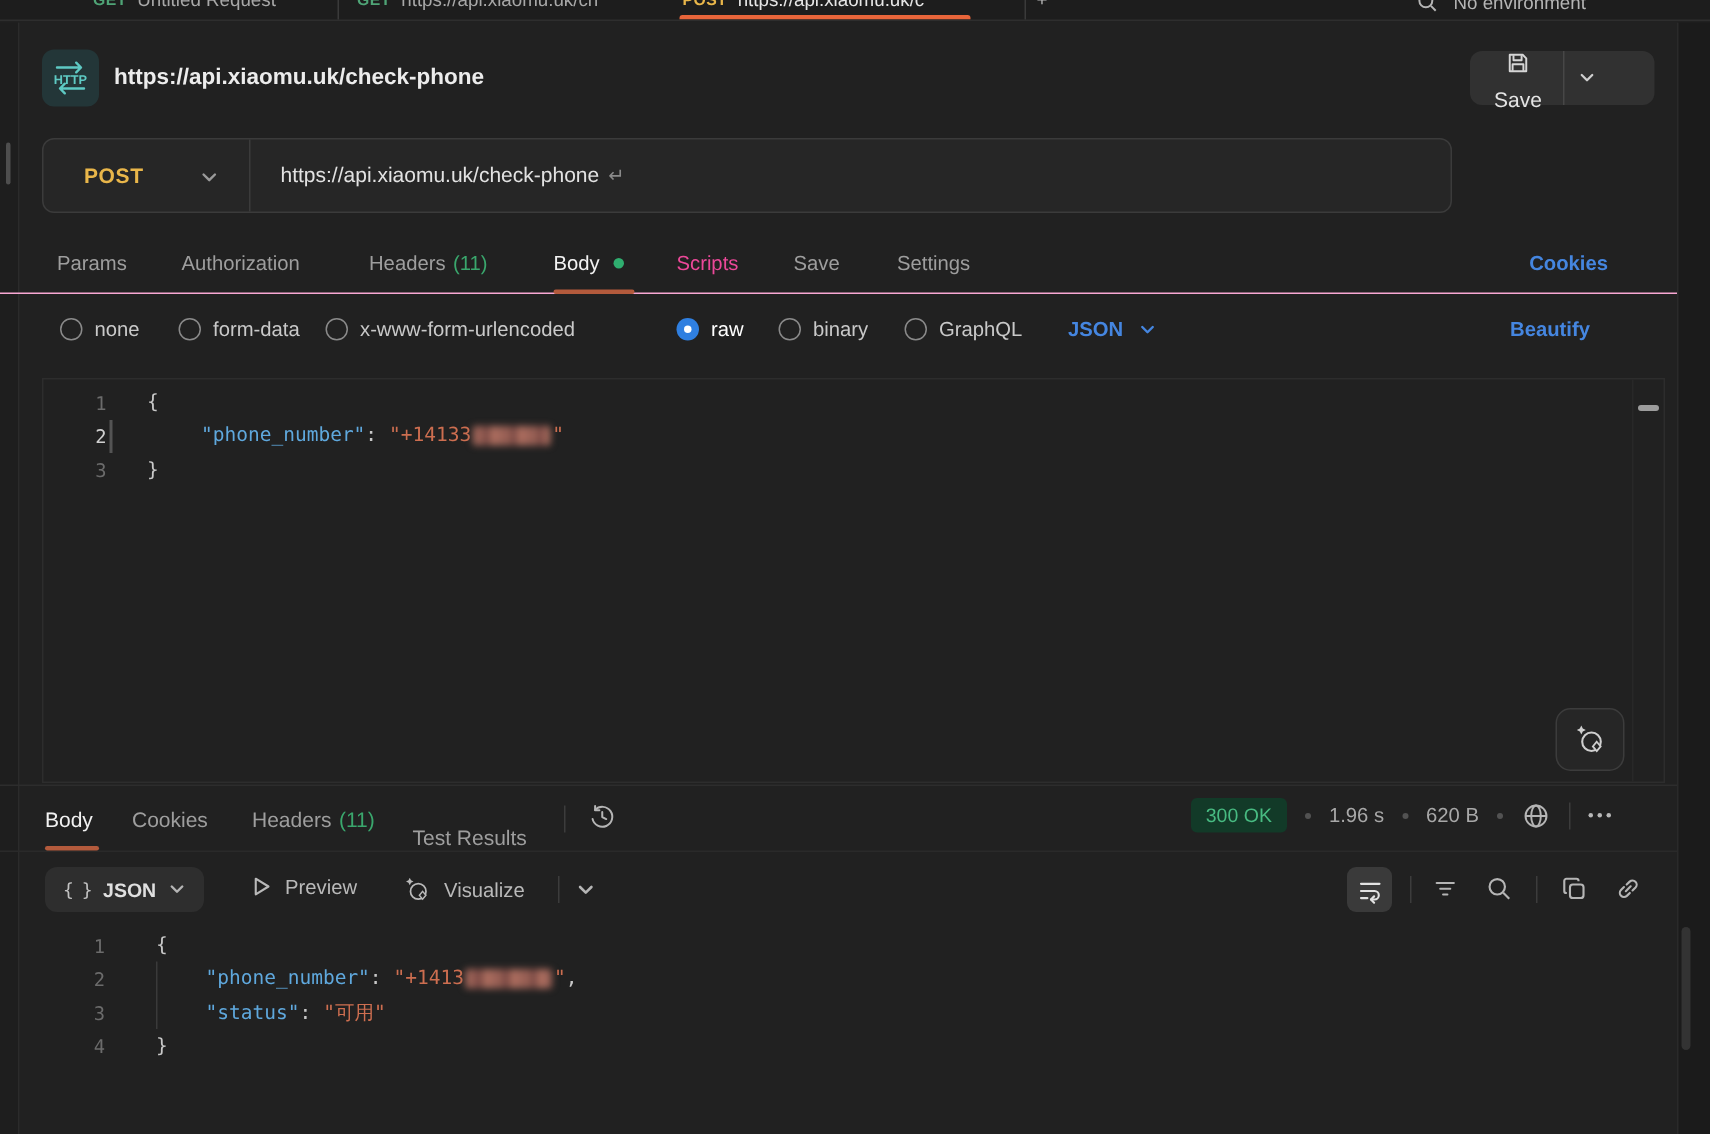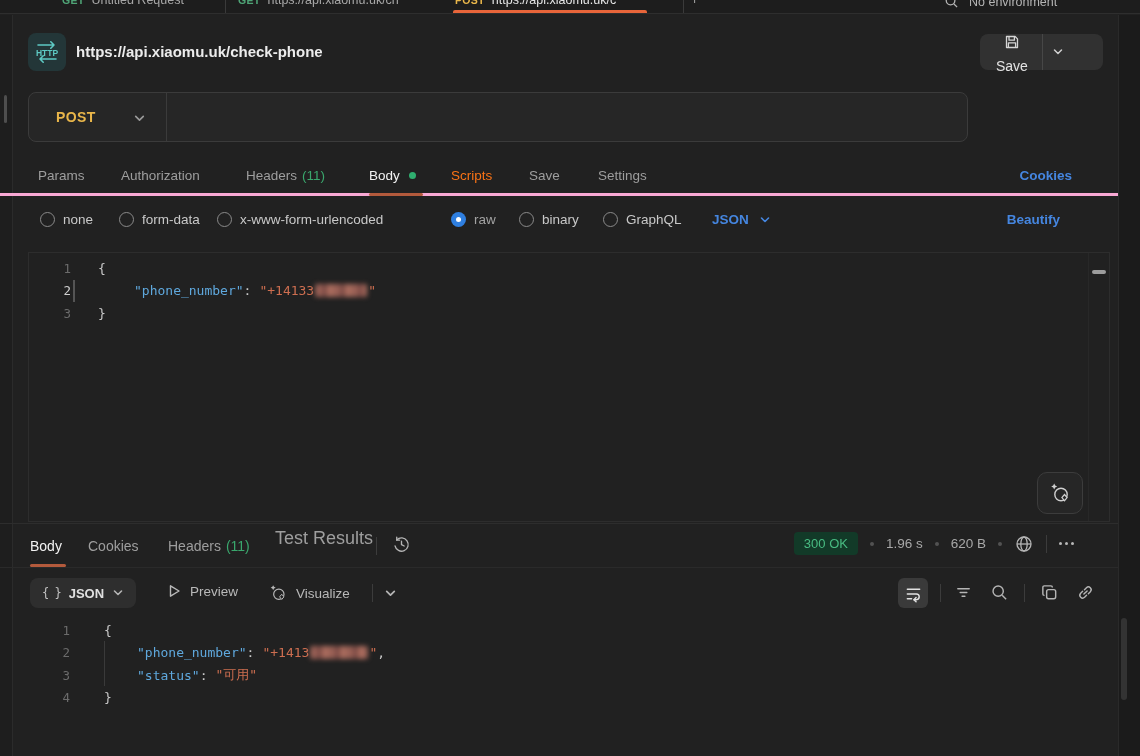--- a/index.html
+++ b/index.html
@@ -59,23 +59,23 @@
   #url-enter { color:#8a8a8a; font-size:13px; margin-left:6px; }
   #send-btn { position:absolute; top:92px; left:976px; width:124px; height:50px;
     background:#1766d2; border-radius:8px; display:flex; align-items:stretch; cursor:pointer; }
   #send-main { flex:1; display:flex; align-items:center; justify-content:center;
     color:#fff; font-size:15px; font-weight:bold; }
   #send-caret { width:34px; display:flex; align-items:center; justify-content:center;
     border-left:1px solid rgba(255,255,255,.28); color:#fff; }
 
   
   #req-tabs { position:absolute; top:150px; left:0; width:1118px; height:46px;
-    border-bottom:3px solid #f9a8d4; }
+    border-bottom:1px solid #f9a8d4; }
   .rtab { position:absolute; top:18px; white-space:nowrap; color:#9e9e9e; cursor:pointer; display:flex; gap:5px; align-items:center; }
-  .rtab.bright { color:#f97316;text-align:center; }
+  .rtab.bright { color:#ec4899;text-align:center; }
   .rtab.active { color:#f2f2f2; }
   .count-green { color:#3aa76d; }
   #body-dot { width:7px; height:7px; border-radius:50%; background:#2fae6f; margin-left:4px; }
   #req-tab-underline { position:absolute; top:43px; left:369px; width:54px; height:3px;
     background:#b35a3c; border-radius:2px; }
   #cookies-link { position:absolute; top:18px; right:46px; color:#4586e0; font-weight:bold; cursor:pointer; }
 
   
   #radio-row { position:absolute; top:202px; left:0; width:1118px; height:38px; }
   .radio-item { position:absolute; top:10px; display:flex; align-items:center; gap:8px; cursor:pointer; color:#c9c9c9; }
@@ -210,20 +210,23 @@
   <div id="url-box">
     <div id="method-select">
       <span id="method-label">POST</span>
       <span id="method-caret">
         <svg width="13" height="13" viewBox="0 0 12 12">
             <polyline points="2.5,4 6,7.5 9.5,4" fill="none" stroke="currentColor" stroke-width="1.5" stroke-linecap="round" stroke-linejoin="round"></polyline>
           </svg>
       </span>
     </div>
     <div id="url-vdiv"></div>
+    <div id="url-text">
+      <span>https://api.xiaomu.uk/check-phone</span><span id="url-enter">↵</span>
+    </div>
   </div>
 
   <div id="req-tabs">
     <div class="rtab" style="left:38px">
         <span>Params</span>
       </div>
     <div class="rtab" style="left:121px">
         <span>Authorization</span>
       </div>
     <div class="rtab" style="left:246px">
@@ -255,21 +258,21 @@
     <div class="radio-item" style="left:119px">
       <span class="radio"></span>
       <span>form-data</span>
     </div>
     <div class="radio-item" style="left:217px">
       <span class="radio"></span>
       <span>x-www-form-urlencoded</span>
     </div>
     <div class="radio-item" style="left:451px">
       <span class="radio sel"></span>
-      <span style="color:#a3a3a3">raw</span>
+      <span style="color:#ffffff">raw</span>
     </div>
     <div class="radio-item" style="left:519px">
       <span class="radio"></span>
       <span>binary</span>
     </div>
     <div class="radio-item" style="left:603px">
       <span class="radio"></span>
       <span>GraphQL</span>
     </div>
     <div id="json-dd">
@@ -315,21 +318,21 @@
     <div class="rtab active" style="left:30px;top:14px;font-size:14px">
         <span>Body</span>
       </div>
     <div class="rtab" style="left:88px;top:14px;font-size:14px">
         <span>Cookies</span>
       </div>
     <div class="rtab" style="left:168px;top:14px;font-size:14px">
       <span>Headers</span>
       <span class="count-green">(11)</span>
     </div>
-    <div class="rtab" style="left:275px;top:4px;font-size:18px">
+    <div class="rtab" style="left:275px;top:26px;font-size:14px">
         <span>Test Results</span>
       </div>
     <div class="vdiv abs" style="left:376px;top:13px"></div>
     <div class="abs" style="left:392px;top:11px;color:#b5b5b5;cursor:pointer">
       <svg width="19" height="19" viewBox="0 0 20 20" fill="none" stroke="currentColor" stroke-width="1.4" stroke-linecap="round" stroke-linejoin="round">
         <path d="M5 5.2 A7 7 0 1 1 3.2 11.5"></path>
         <polyline points="5,2.4 5,5.4 8,5.4"></polyline>
         <polyline points="10,6.6 10,10.2 12.8,11.6"></polyline>
       </svg>
     </div>

